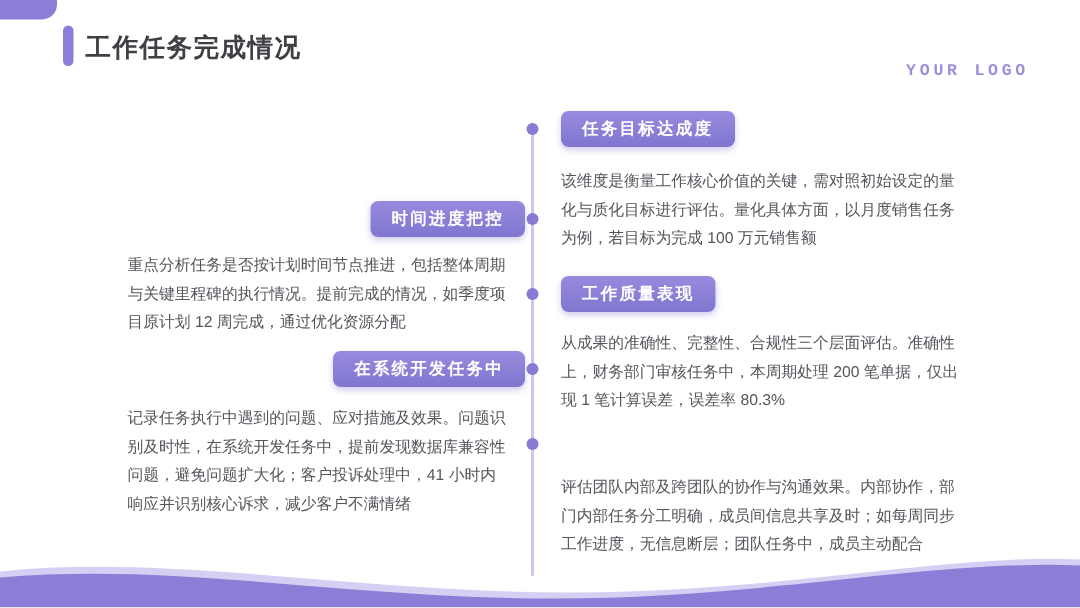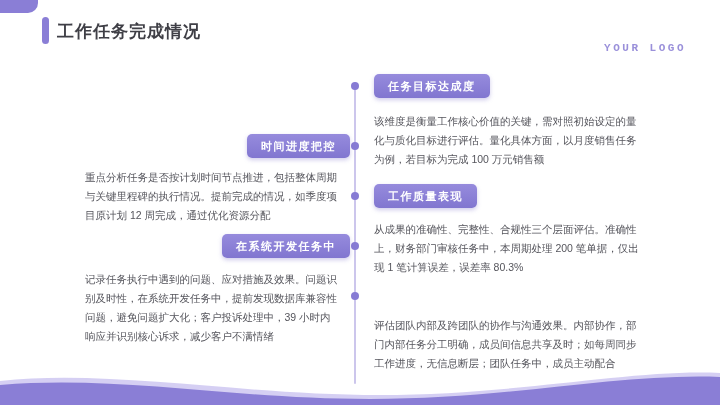--- a/index.html
+++ b/index.html
@@ -67,21 +67,21 @@
   <span class="dot" style="top:142px"></span>
   <div class="pill l" style="top:134px">时间进度把控</div>
   <div class="body-text l" style="top:168px">重点分析任务是否按计划时间节点推进，包括整体周期与关键里程碑的执行情况。提前完成的情况，如季度项目原计划 12 周完成，通过优化资源分配</div>
 
   <span class="dot" style="top:192px"></span>
   <div class="pill r" style="top:184px">工作质量表现</div>
   <div class="body-text r" style="top:220px">从成果的准确性、完整性、合规性三个层面评估。准确性上，财务部门审核任务中，本周期处理 200 笔单据，仅出现 1 笔计算误差，误差率 80.3%</div>
 
   <span class="dot" style="top:242px"></span>
   <div class="pill l" style="top:234px">在系统开发任务中</div>
-  <div class="body-text l" style="top:270px">记录任务执行中遇到的问题、应对措施及效果。问题识别及时性，在系统开发任务中，提前发现数据库兼容性问题，避免问题扩大化；客户投诉处理中，39 小时内响应并识别核心诉求，减少客户不满情绪</div>
+  <div class="body-text l" style="top:270px">记录任务执行中遇到的问题、应对措施及效果。问题识别及时性，在系统开发任务中，提前发现数据库兼容性问题，避免问题扩大化；客户投诉处理中，41 小时内响应并识别核心诉求，减少客户不满情绪</div>
 
   <span class="dot" style="top:292px"></span>
   <div class="body-text r" style="top:316px">评估团队内部及跨团队的协作与沟通效果。内部协作，部门内部任务分工明确，成员间信息共享及时；如每周同步工作进度，无信息断层；团队任务中，成员主动配合</div>
 
   <svg class="wave" viewBox="0 0 720 40" preserveAspectRatio="none">
     <path d="M0,16 C110,4 240,30 380,30 C520,30 630,4 720,8 L720,40 L0,40 Z" fill="#b3a8ea" opacity="0.55"></path>
     <path d="M0,20 C120,10 230,34 370,34 C510,34 620,8 720,12 L720,40 L0,40 Z" fill="#8a7ed6"></path>
   </svg>
 
 </div>

